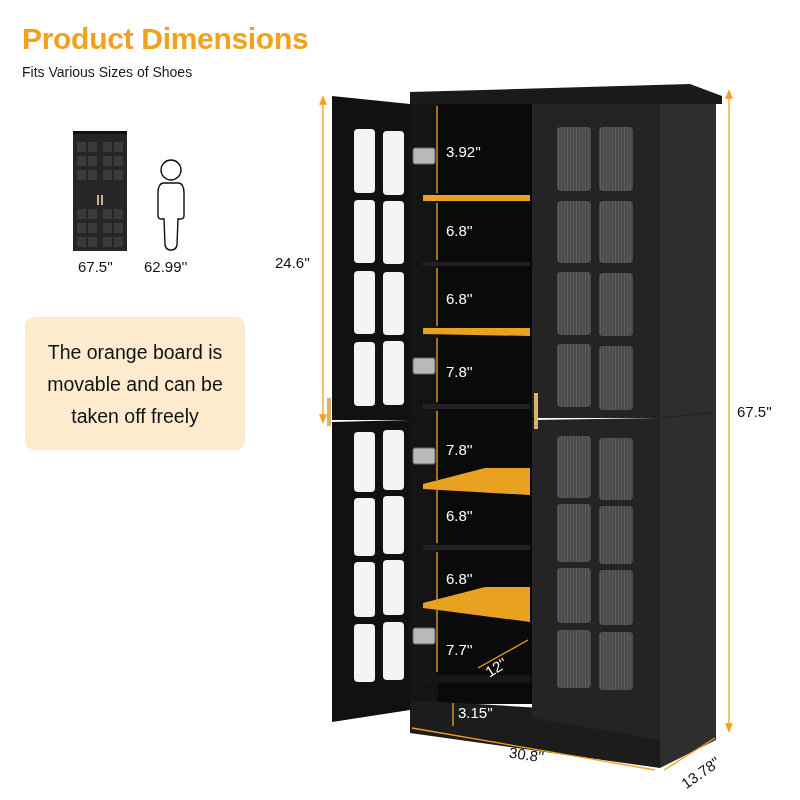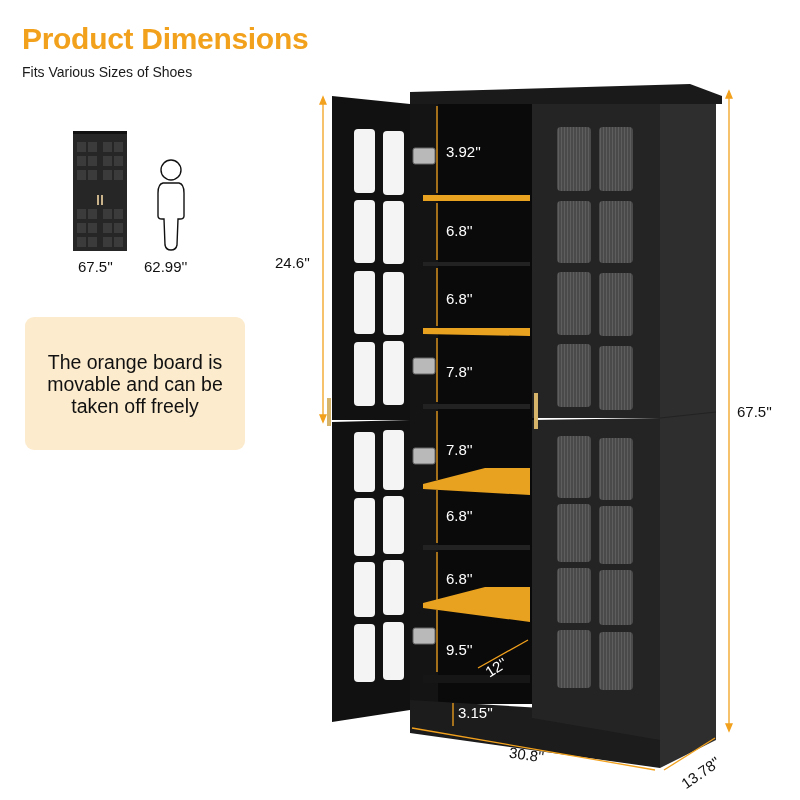--- a/index.html
+++ b/index.html
@@ -7,21 +7,21 @@
          font-family:"Liberation Sans", "DejaVu Sans", sans-serif; color:#111; }
   .abs { position:absolute; }
   .title { left:22px; top:22px; font-size:30px; font-weight:bold; color:#F2A11D; letter-spacing:-0.3px; }
   .subtitle { left:22px; top:64px; font-size:14px; color:#1a1a1a; }
   .mini-cab { left:73px; top:131px; width:54px; height:117px; background:#262626; border-top:3px solid #111; }
   .mini-cab .pane { position:absolute; width:9px; height:10px; background:#3b3b3b; }
   .mini-cab .handle { position:absolute; width:2px; height:10px; background:#c9b38a; top:61px; }
   .mini-lbl { font-size:15px; color:#111; }
   .note { left:25px; top:317px; width:220px; height:133px; background:#FCEBCD; border-radius:9px;
           display:flex; align-items:center; justify-content:center; text-align:center;
-          font-size:19.5px; line-height:22px; color:#111; }
+          font-size:19.5px; line-height:32px; color:#111; }
   .dim { font-size:15px; color:#111; }
   .dim-w { font-size:15px; color:#fff; }
   svg { position:absolute; left:0; top:0; }
 </style>
 </head>
 <body>
 
 <div class="abs title">Product Dimensions</div>
 <div class="abs subtitle">Fits Various Sizes of Shoes</div>
 
@@ -178,17 +178,17 @@
 
 <div class="abs dim" style="left:275px;top:254px">24.6''</div>
 <div class="abs dim" style="left:737px;top:403px">67.5''</div>
 <div class="abs dim-w" style="left:446px;top:143px">3.92''</div>
 <div class="abs dim-w" style="left:446px;top:222px">6.8''</div>
 <div class="abs dim-w" style="left:446px;top:290px">6.8''</div>
 <div class="abs dim-w" style="left:446px;top:363px">7.8''</div>
 <div class="abs dim-w" style="left:446px;top:441px">7.8''</div>
 <div class="abs dim-w" style="left:446px;top:507px">6.8''</div>
 <div class="abs dim-w" style="left:446px;top:570px">6.8''</div>
-<div class="abs dim-w" style="left:446px;top:641px">9.5''</div>
+<div class="abs dim-w" style="left:446px;top:641px">7.7''</div>
 <div class="abs dim-w" style="left:482px;top:666px;transform:rotate(-32deg);transform-origin:left top">12''</div>
 <div class="abs dim-w" style="left:458px;top:704px">3.15''</div>
 <div class="abs dim" style="left:509px;top:746px;transform:rotate(8deg)">30.8''</div>
 <div class="abs dim" style="left:678px;top:778px;transform:rotate(-35deg);transform-origin:left top">13.78''</div>
 
 </body></html>

